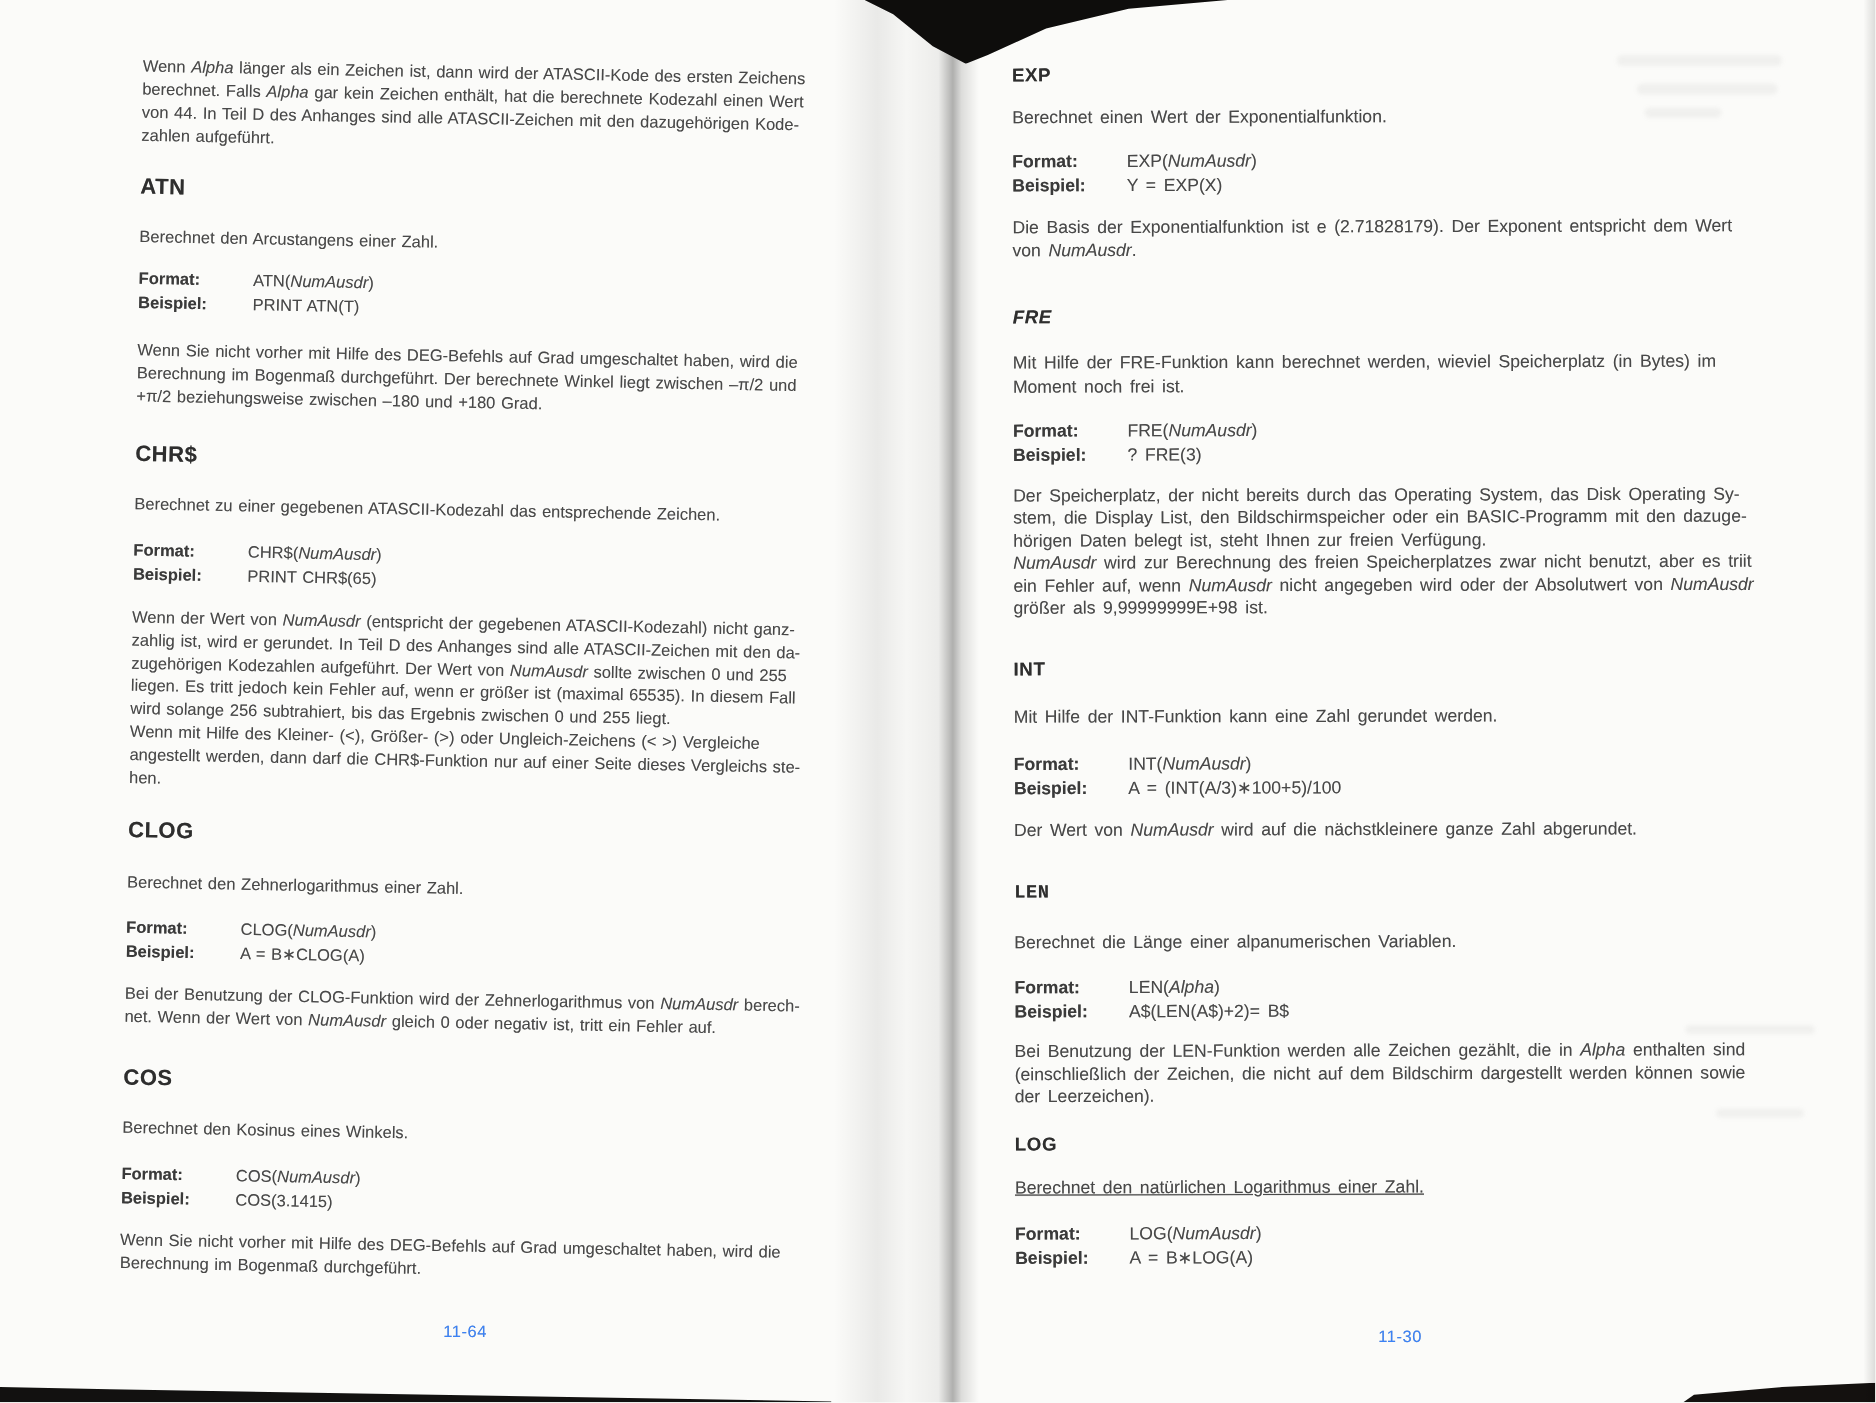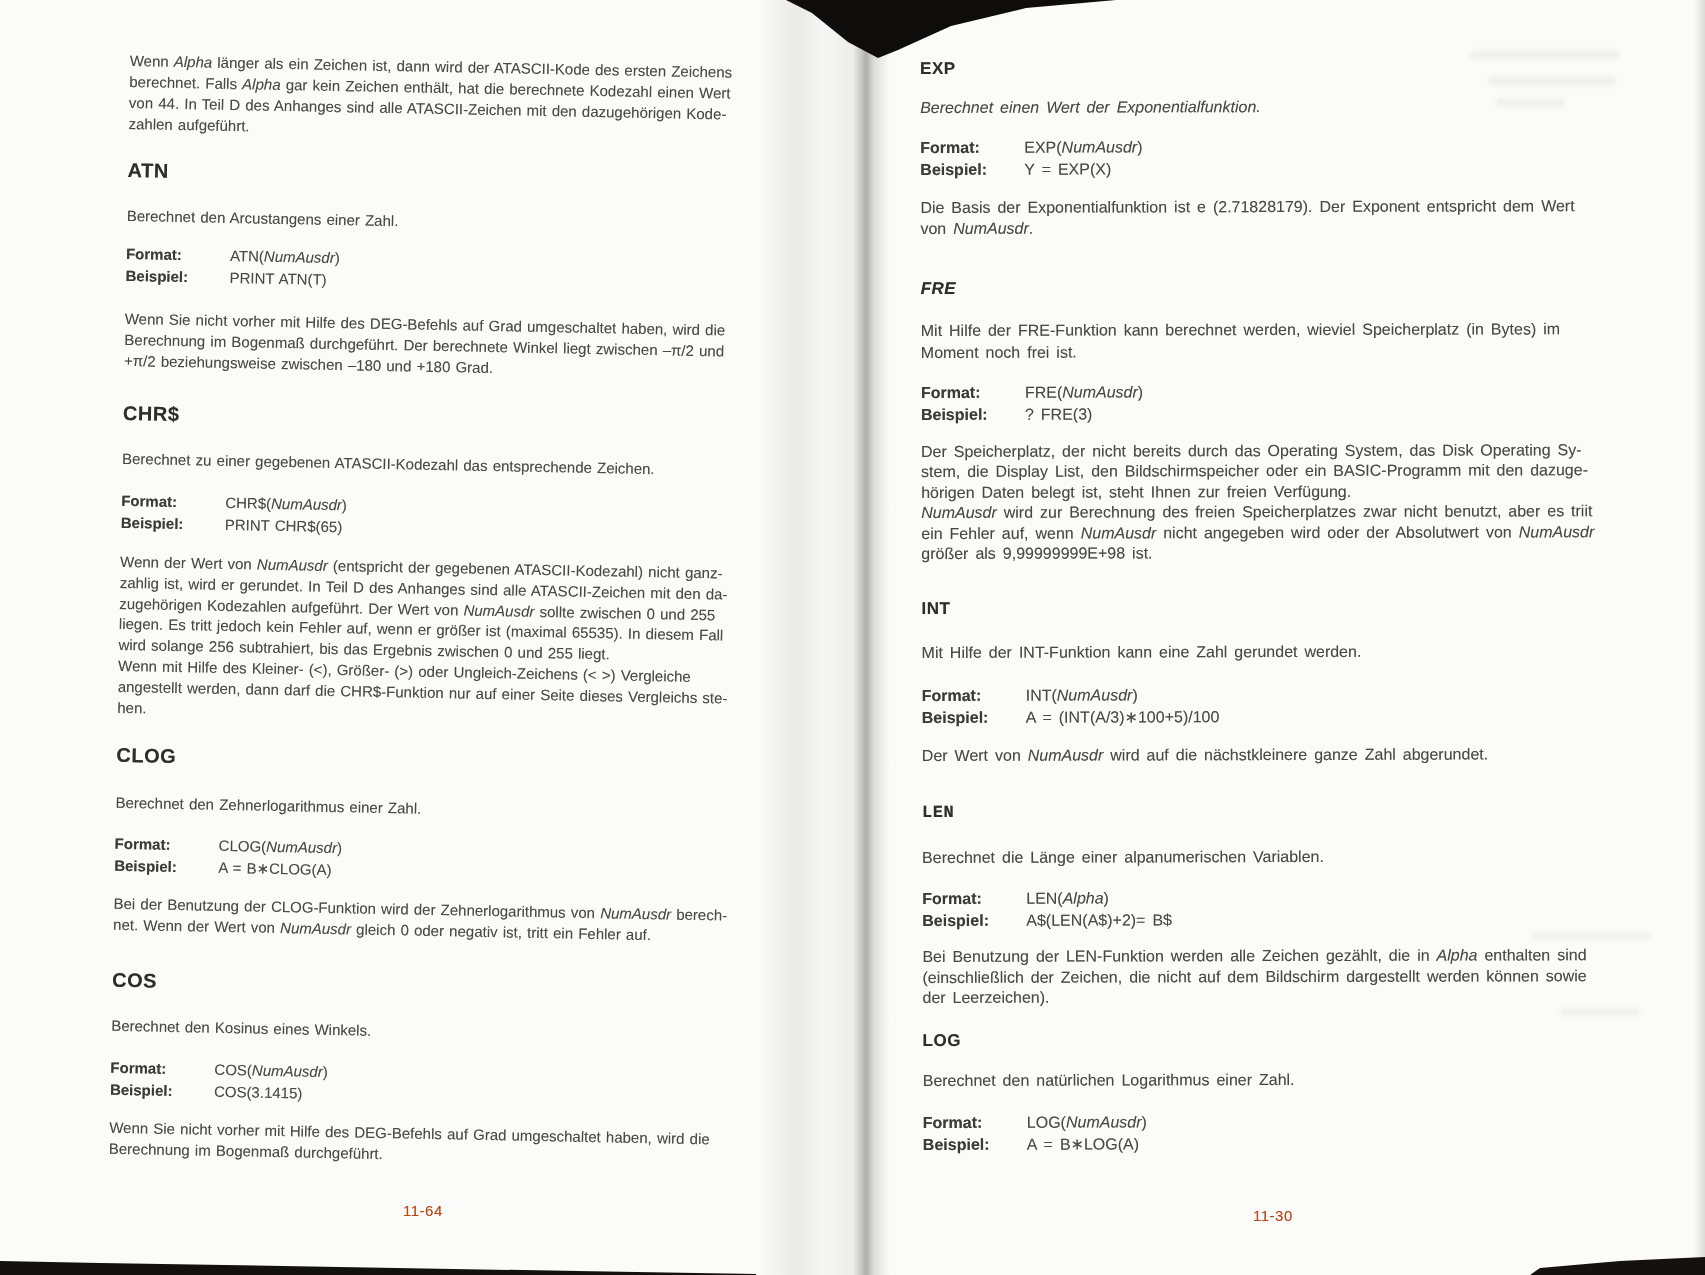--- a/index.html
+++ b/index.html
@@ -61,21 +61,21 @@
     text-shadow:0 0 0.6px rgba(40,40,40,0.5);
   }
   .right-content .heading{font-size:17px;}
   .fmt-row{position:absolute;left:0;height:22px;white-space:nowrap;}
   .fmt-label{
     position:absolute;left:0;font-weight:bold;color:#3a3a3a;
     text-shadow:0 0 0.6px rgba(45,45,45,0.45);
   }
   .fmt-value{position:absolute;left:104px;text-shadow:0 0 0.5px rgba(72,72,72,0.35);}
   .pagenum{
-    position:absolute;font-size:15px;color:#c2410c;letter-spacing:0.5px;
+    position:absolute;font-size:15px;color:#3b82f6;letter-spacing:0.5px;
     text-shadow:0 0 0.5px rgba(72,72,72,0.35);
   }
   i{font-style:italic;}
 </style>
 </head>
 <body>
 
 <div class="canvas">
 
   <div class="spine-shadow"></div>
@@ -140,21 +140,21 @@
       <span class="fmt-value">COS(3.1415)</span>
     </div>
     <div class="blk" style="top:1069px;">Wenn Sie nicht vorher mit Hilfe des DEG-Befehls auf Grad umgeschaltet haben, wird die<br>Berechnung im Bogenmaß durchgeführt.</div>
   </div>
 
   <div class="pagenum" style="left:403px;top:1202px;">11-64</div>
 
   <div class="page-content right-content">
 
     <div class="blk heading" style="top:6px;">EXP</div>
-    <div class="blk" style="top:45px;font-style:italic;">Berechnet einen Wert der Exponentialfunktion.</div>
+    <div class="blk" style="top:45px;">Berechnet einen Wert der Exponentialfunktion.</div>
     <div class="fmt-row" style="top:85px;">
       <span class="fmt-label">Format:</span>
       <span class="fmt-value">EXP(<i>NumAusdr</i>)</span>
     </div>
     <div class="fmt-row" style="top:107px;">
       <span class="fmt-label">Beispiel:</span>
       <span class="fmt-value">Y = EXP(X)</span>
     </div>
     <div class="blk" style="top:145px;">Die Basis der Exponentialfunktion ist e (2.71828179). Der Exponent entspricht dem Wert<br>von <i>NumAusdr</i>.</div>
 
@@ -188,21 +188,21 @@
       <span class="fmt-label">Format:</span>
       <span class="fmt-value">LEN(<i>Alpha</i>)</span>
     </div>
     <div class="fmt-row" style="top:858px;">
       <span class="fmt-label">Beispiel:</span>
       <span class="fmt-value">A$(LEN(A$)+2)= B$</span>
     </div>
     <div class="blk" style="top:895px;line-height:20.7px;">Bei Benutzung der LEN-Funktion werden alle Zeichen gezählt, die in <i>Alpha</i> enthalten sind<br>(einschließlich  der Zeichen, die nicht auf dem Bildschirm dargestellt werden können sowie<br>der Leerzeichen).</div>
 
     <div class="blk heading" style="top:978px;">LOG</div>
-    <div class="blk" style="top:1018px;">Berechnet den natürlichen Logarithmus einer Zahl.</div>
+    <div class="blk" style="top:1018px;text-decoration:underline;">Berechnet den natürlichen Logarithmus einer Zahl.</div>
     <div class="fmt-row" style="top:1060px;">
       <span class="fmt-label">Format:</span>
       <span class="fmt-value">LOG(<i>NumAusdr</i>)</span>
     </div>
     <div class="fmt-row" style="top:1082px;">
       <span class="fmt-label">Beispiel:</span>
       <span class="fmt-value">A = B∗LOG(A)</span>
     </div>
   </div>
 

